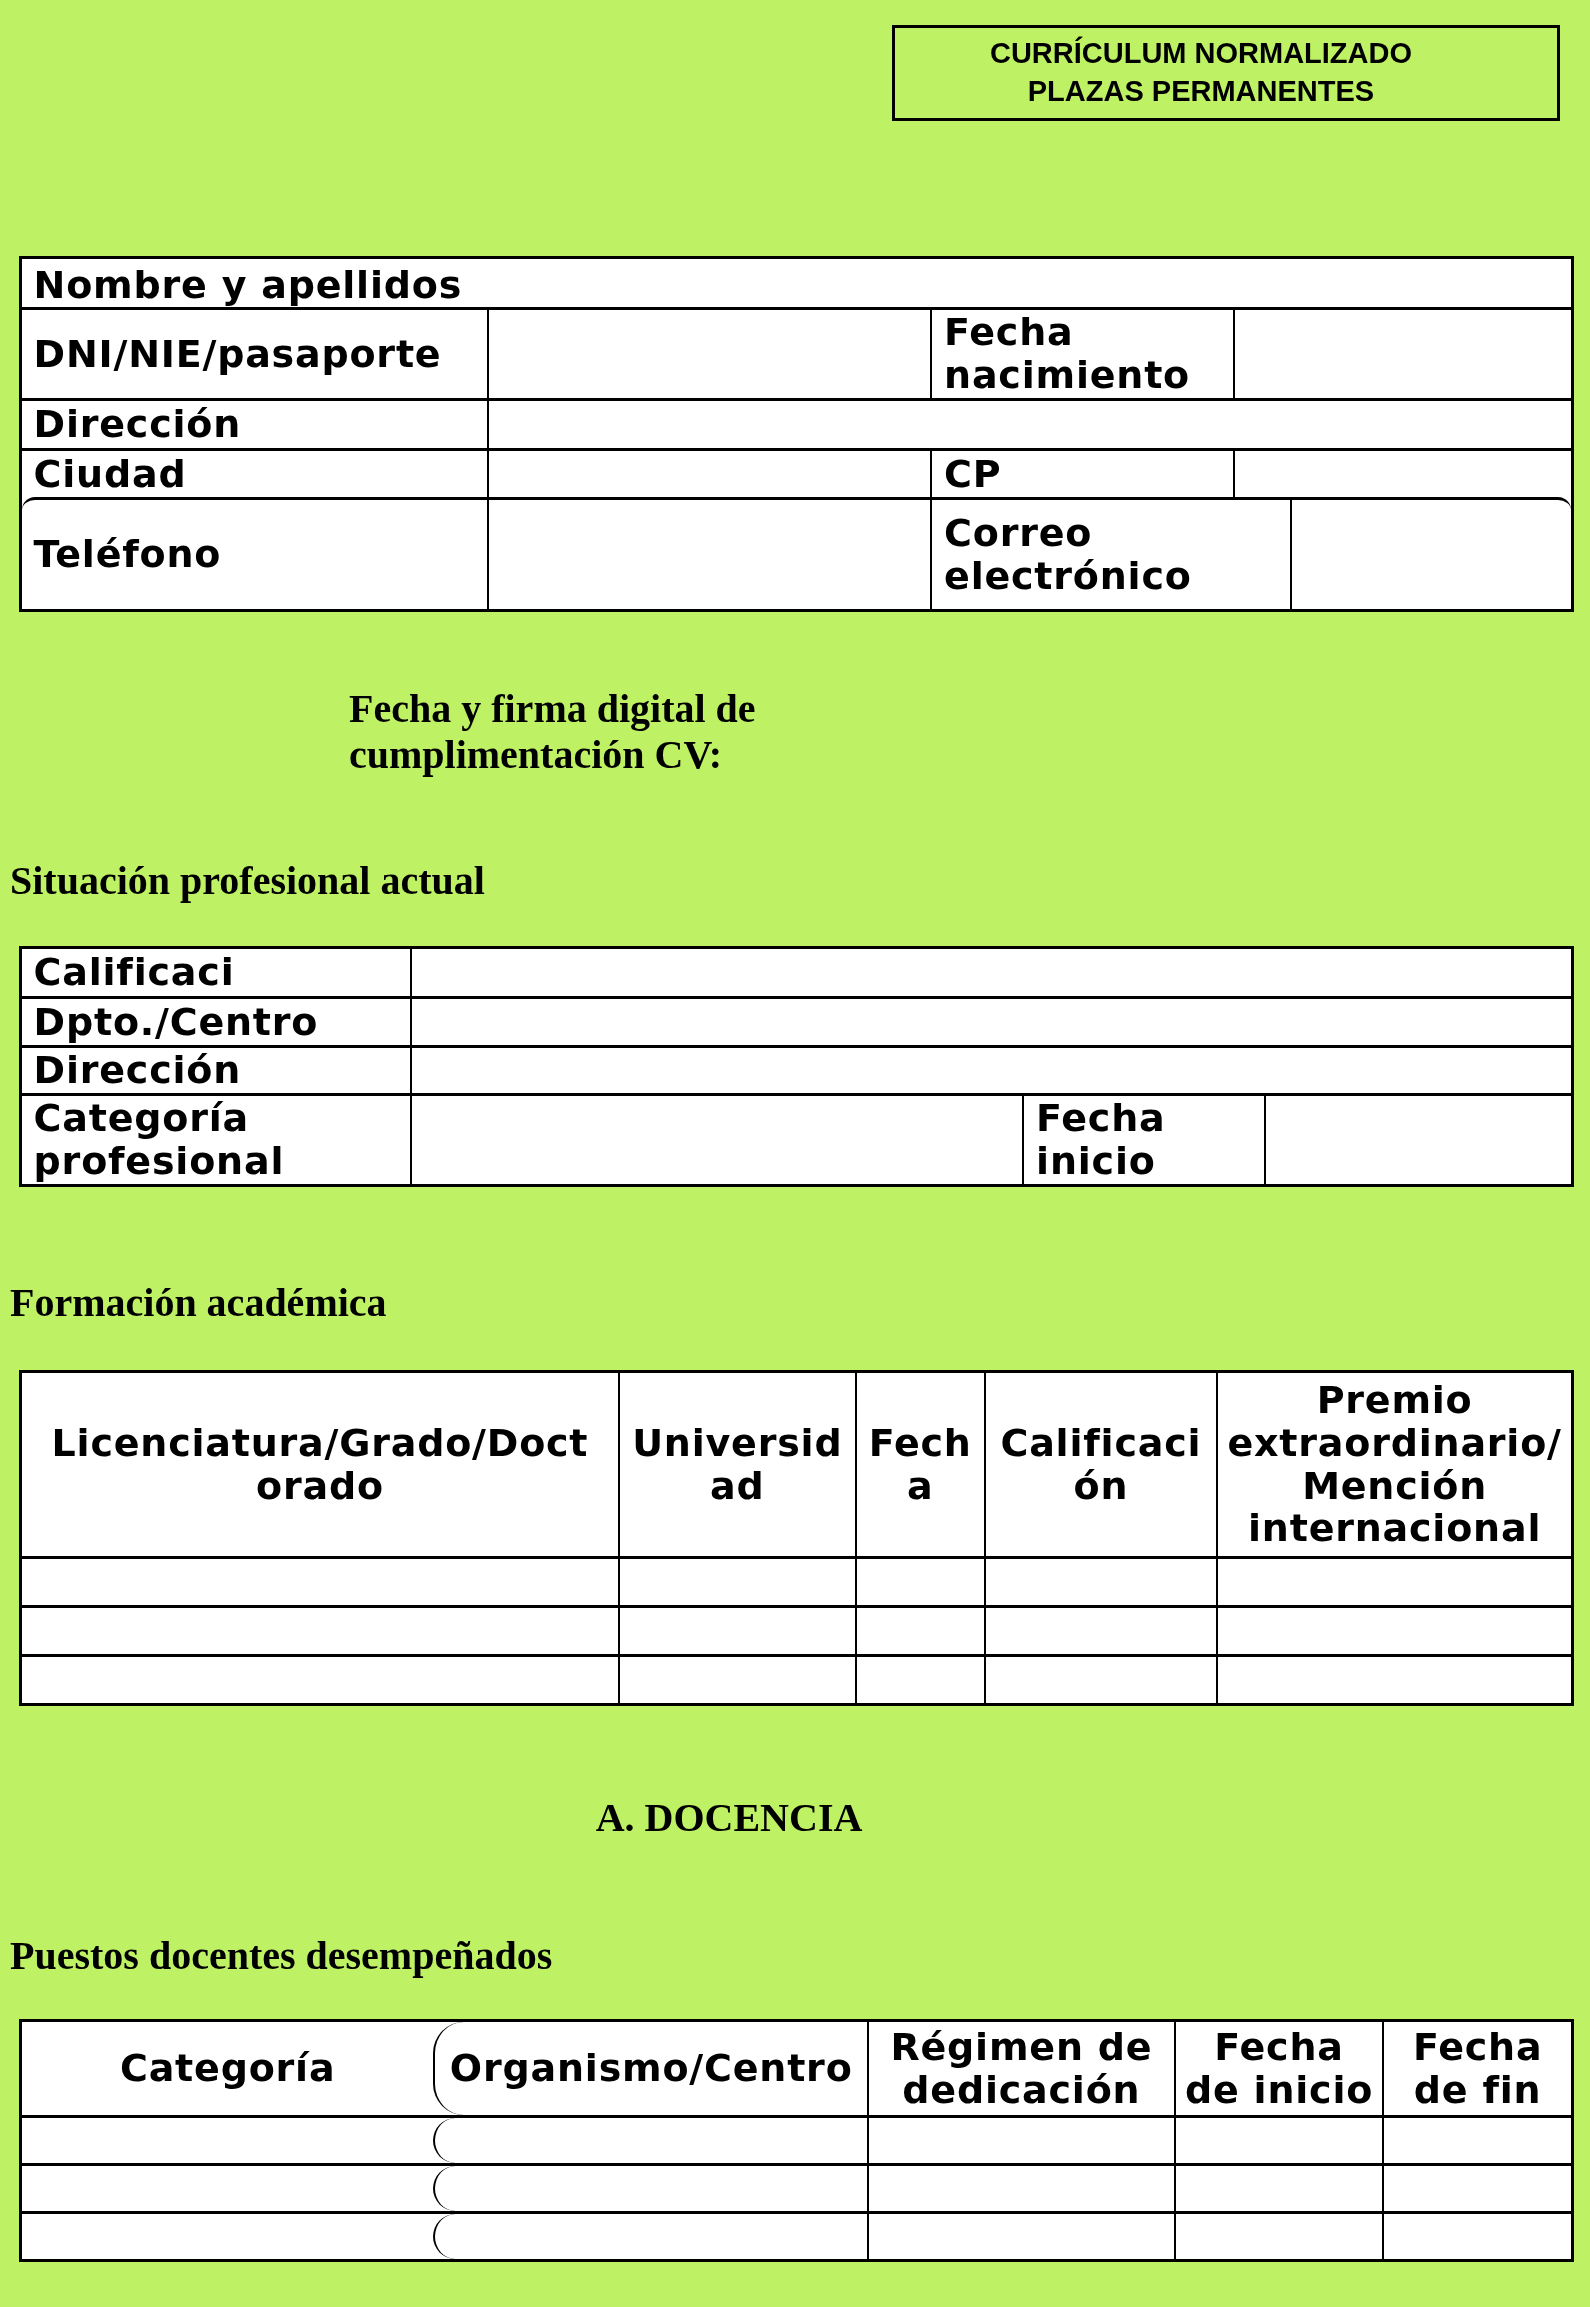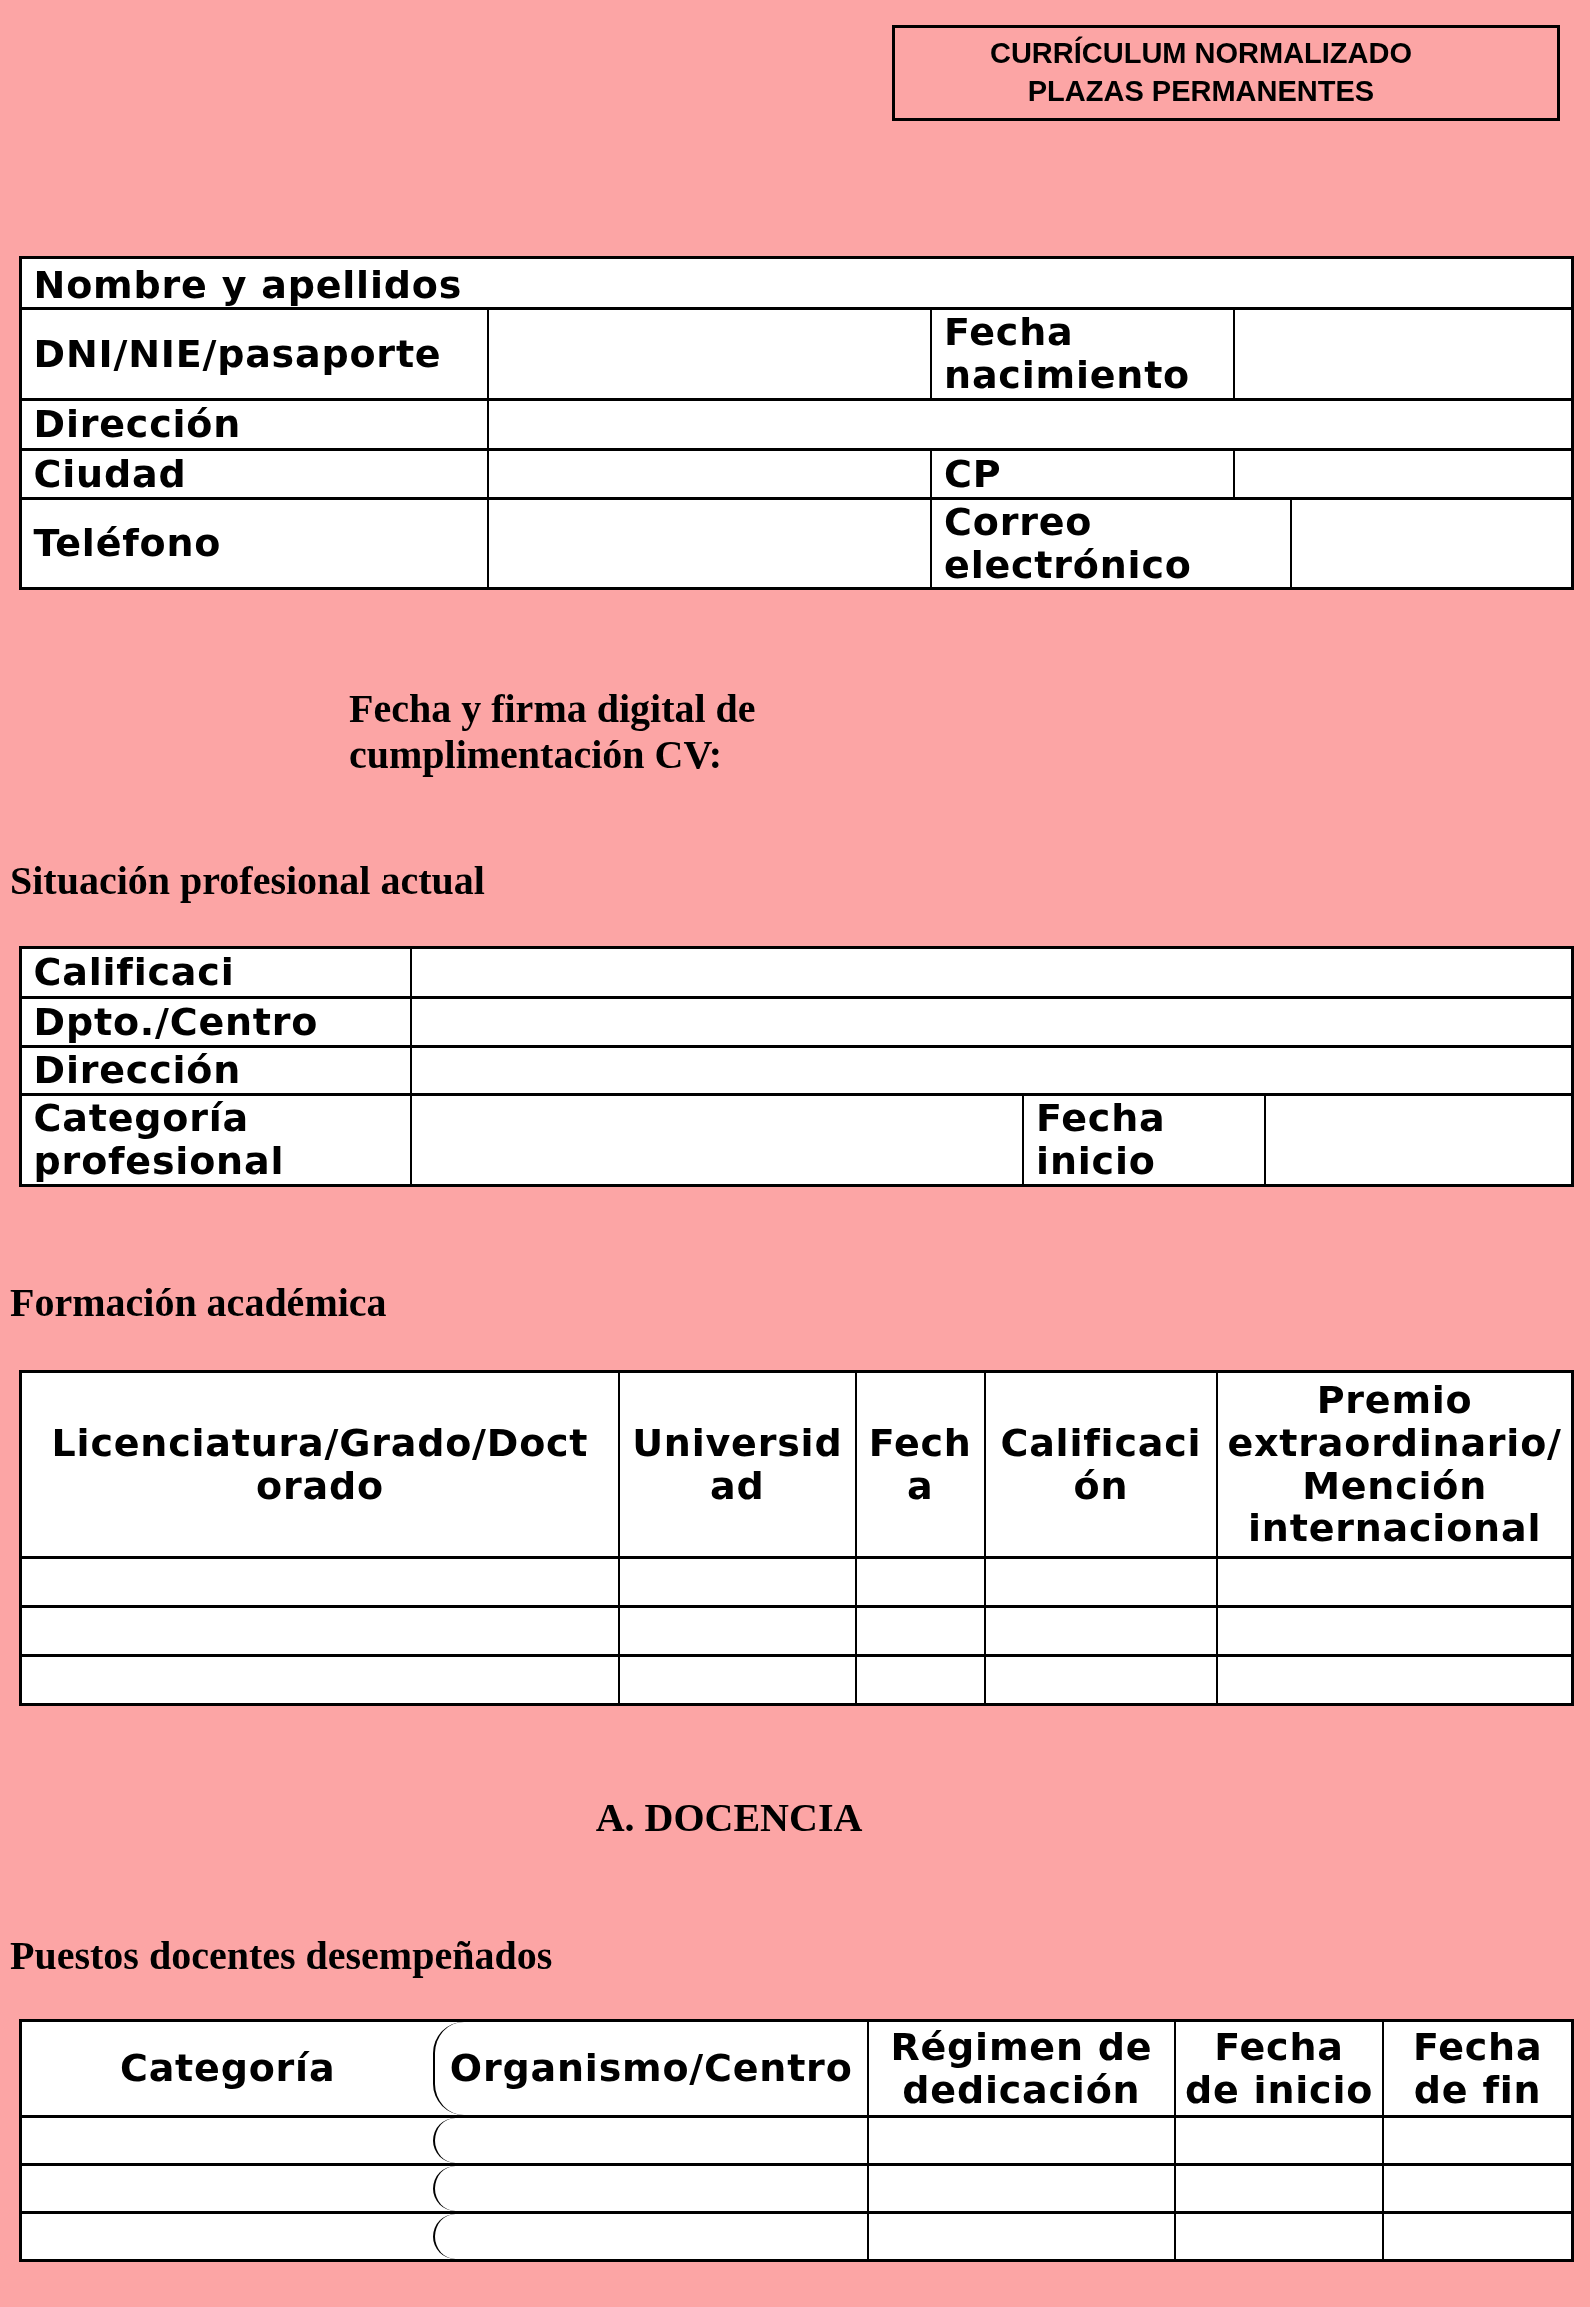--- a/index.html
+++ b/index.html
@@ -1,20 +1,20 @@
 <!DOCTYPE html>
 <html style="font-size:13.3px"><head>
 <meta charset="utf-8">
 <style>
   html, body { margin: 0; padding: 0; background: #ffffff; }
   .page {
     position: relative;
     width: 1591px;
     height: 2307px;
-    background: #fca5a5;
+    background: #bef264;
     color: #000000;
     overflow: hidden;
   }
   .serif-heading {
     position: absolute;
     font-family: "Liberation Serif", serif;
     font-weight: bold;
     font-size: 40px;
     line-height: 1.15;
     color: #000000;
@@ -65,21 +65,21 @@
     overflow: hidden;
   }
   .td + .td { border-left: 2.5px solid #000000; }
   .td.lbl { padding-left: 11.6px; padding-right: 5px; }
   .td.hdr { justify-content: center; text-align: center; padding: 3.3px 8.3px; }
 
   
   #t1 { top: 256px; }
   #t1 .r1 { height: 48px; align-items: flex-end; } #t1 .r2 { height: 91px; }
   #t1 .r3 { height: 50px; } #t1 .r4 { height: 49px; }
-  #t1 .r5 { height: 90px; }
+  #t1 .r5 { height: 112px; border-radius: 13px; }
   #t1 .c-label  { width: 30%; }
   #t1 .c-span   { width: 70%; }
   #t1 .c-val    { width: 28.65%; }
   #t1 .c-lbl2   { width: 19.5%; }
   #t1 .c-val2   { width: 21.85%; }
   #t1 .c-lbl2w  { width: 23.2%; }
   #t1 .c-val2n  { width: 18.15%; }
 
   
   #t2 { top: 946px; }

